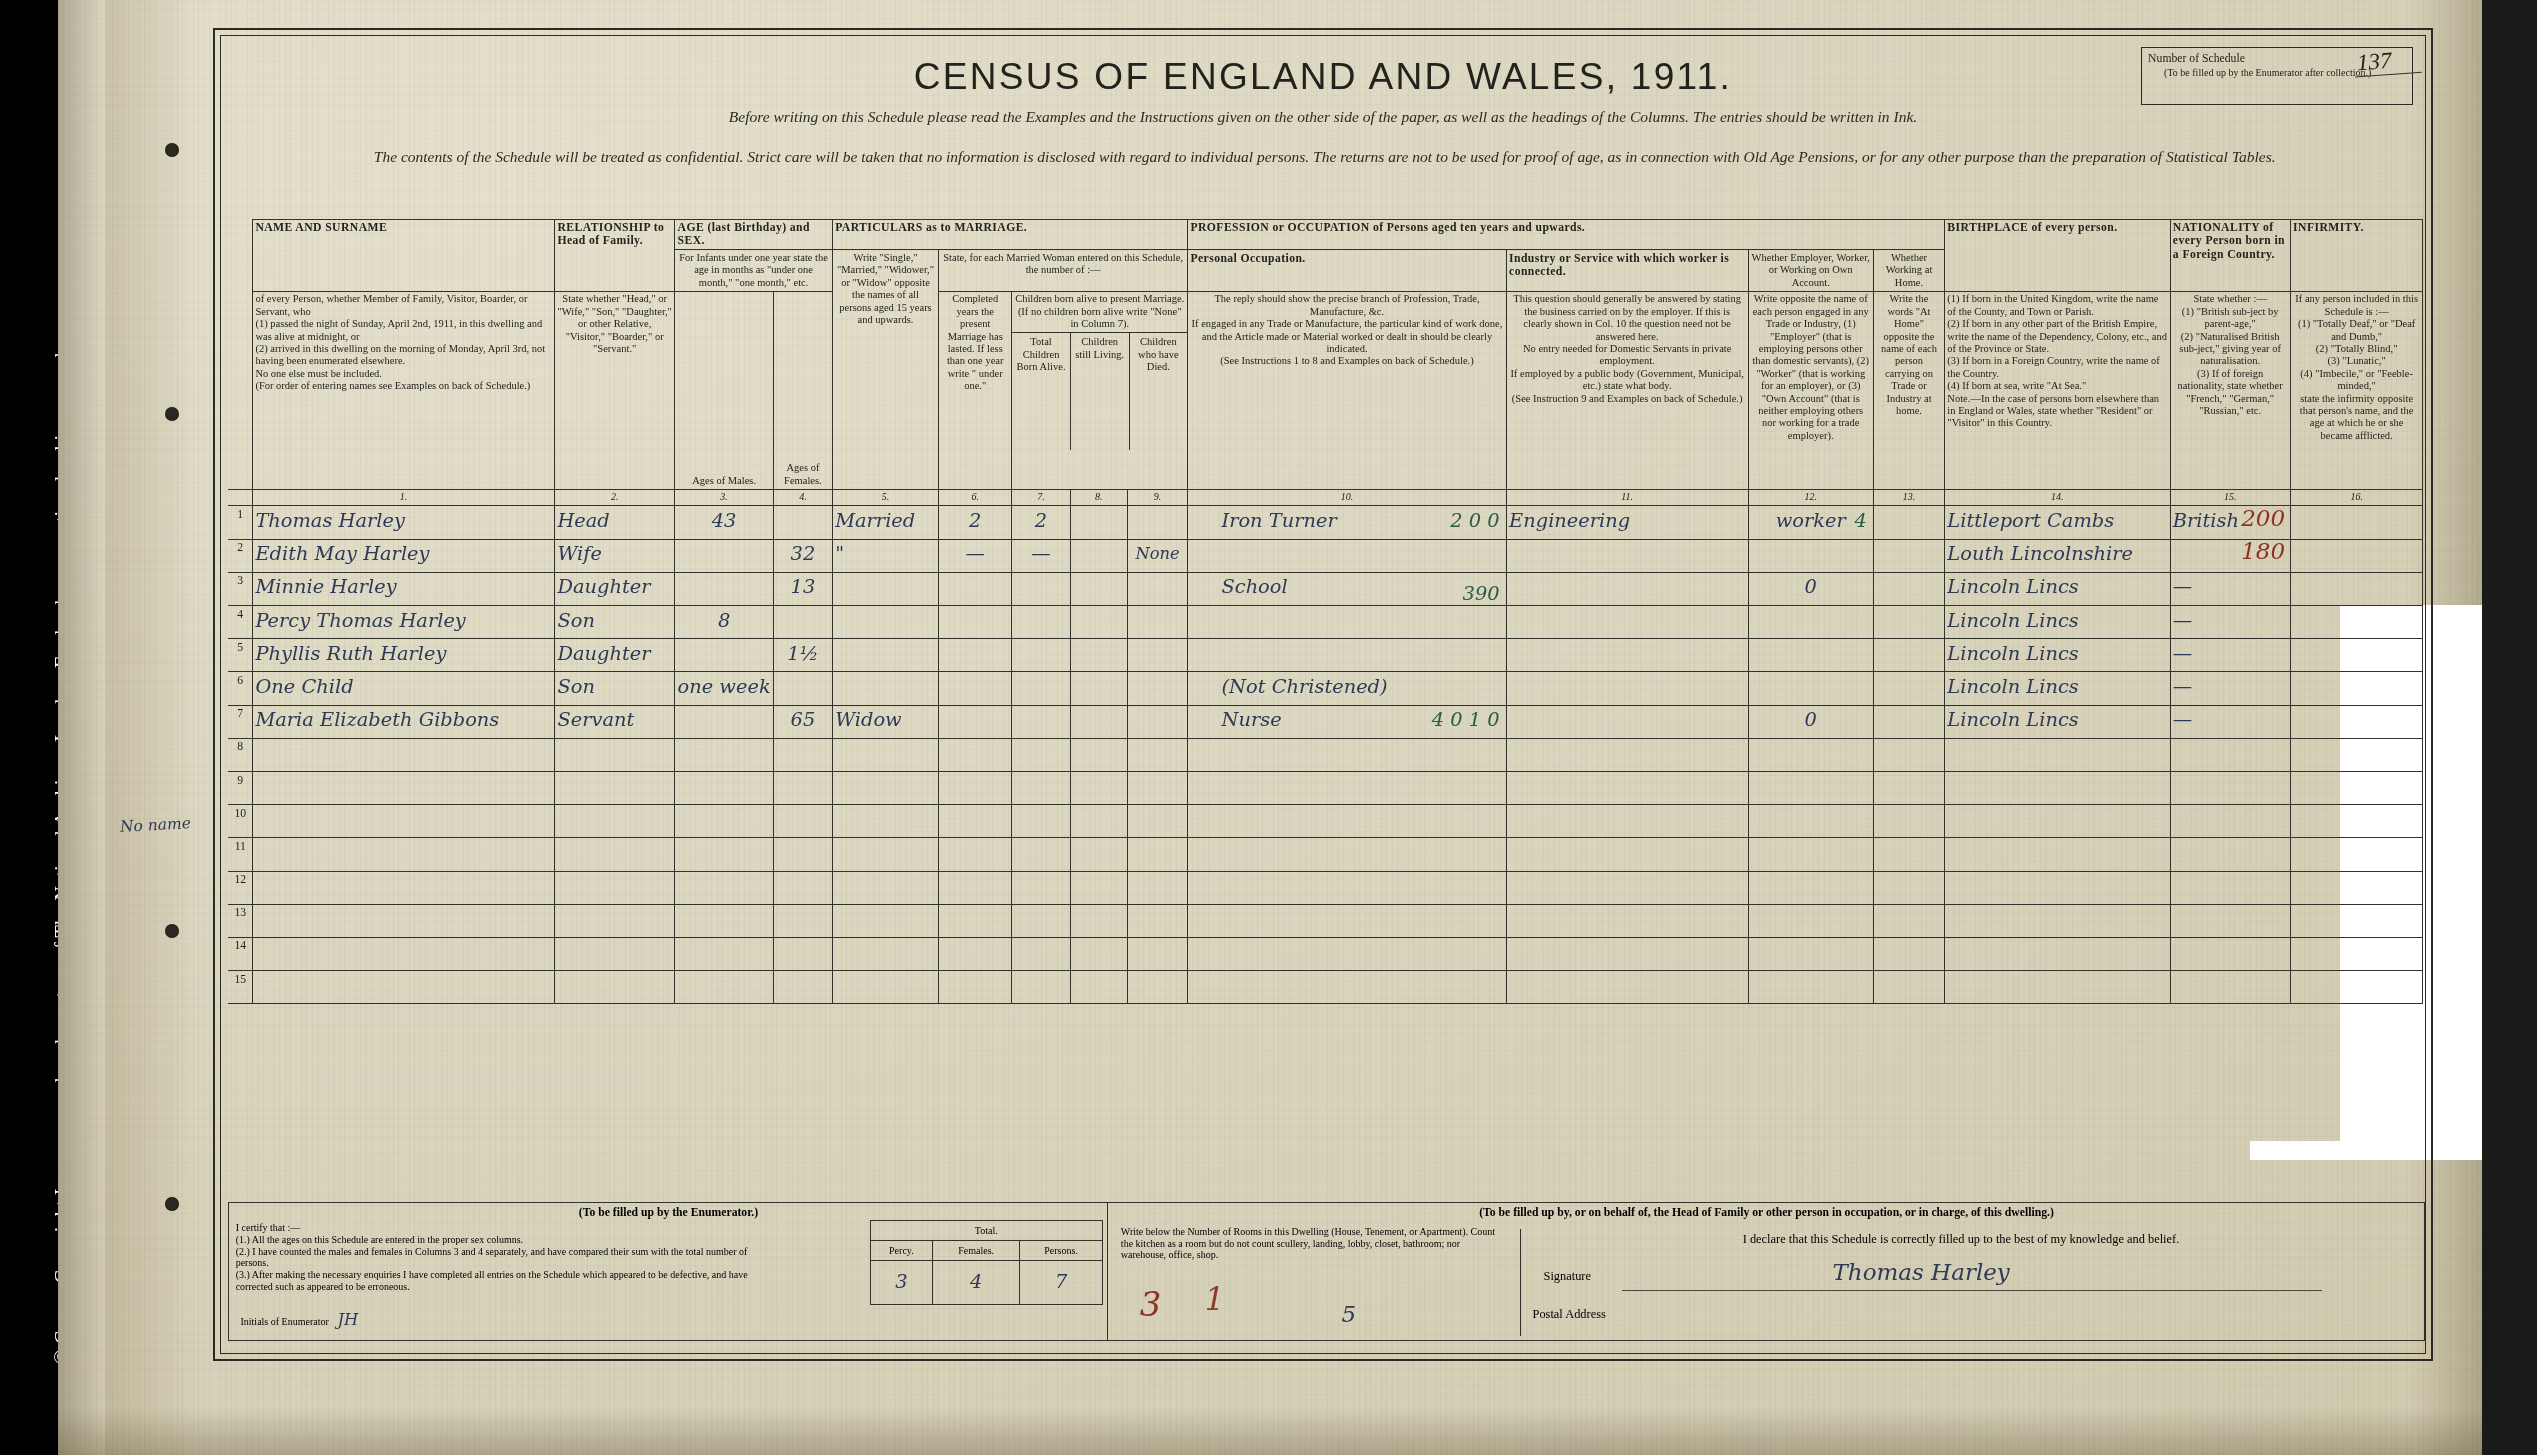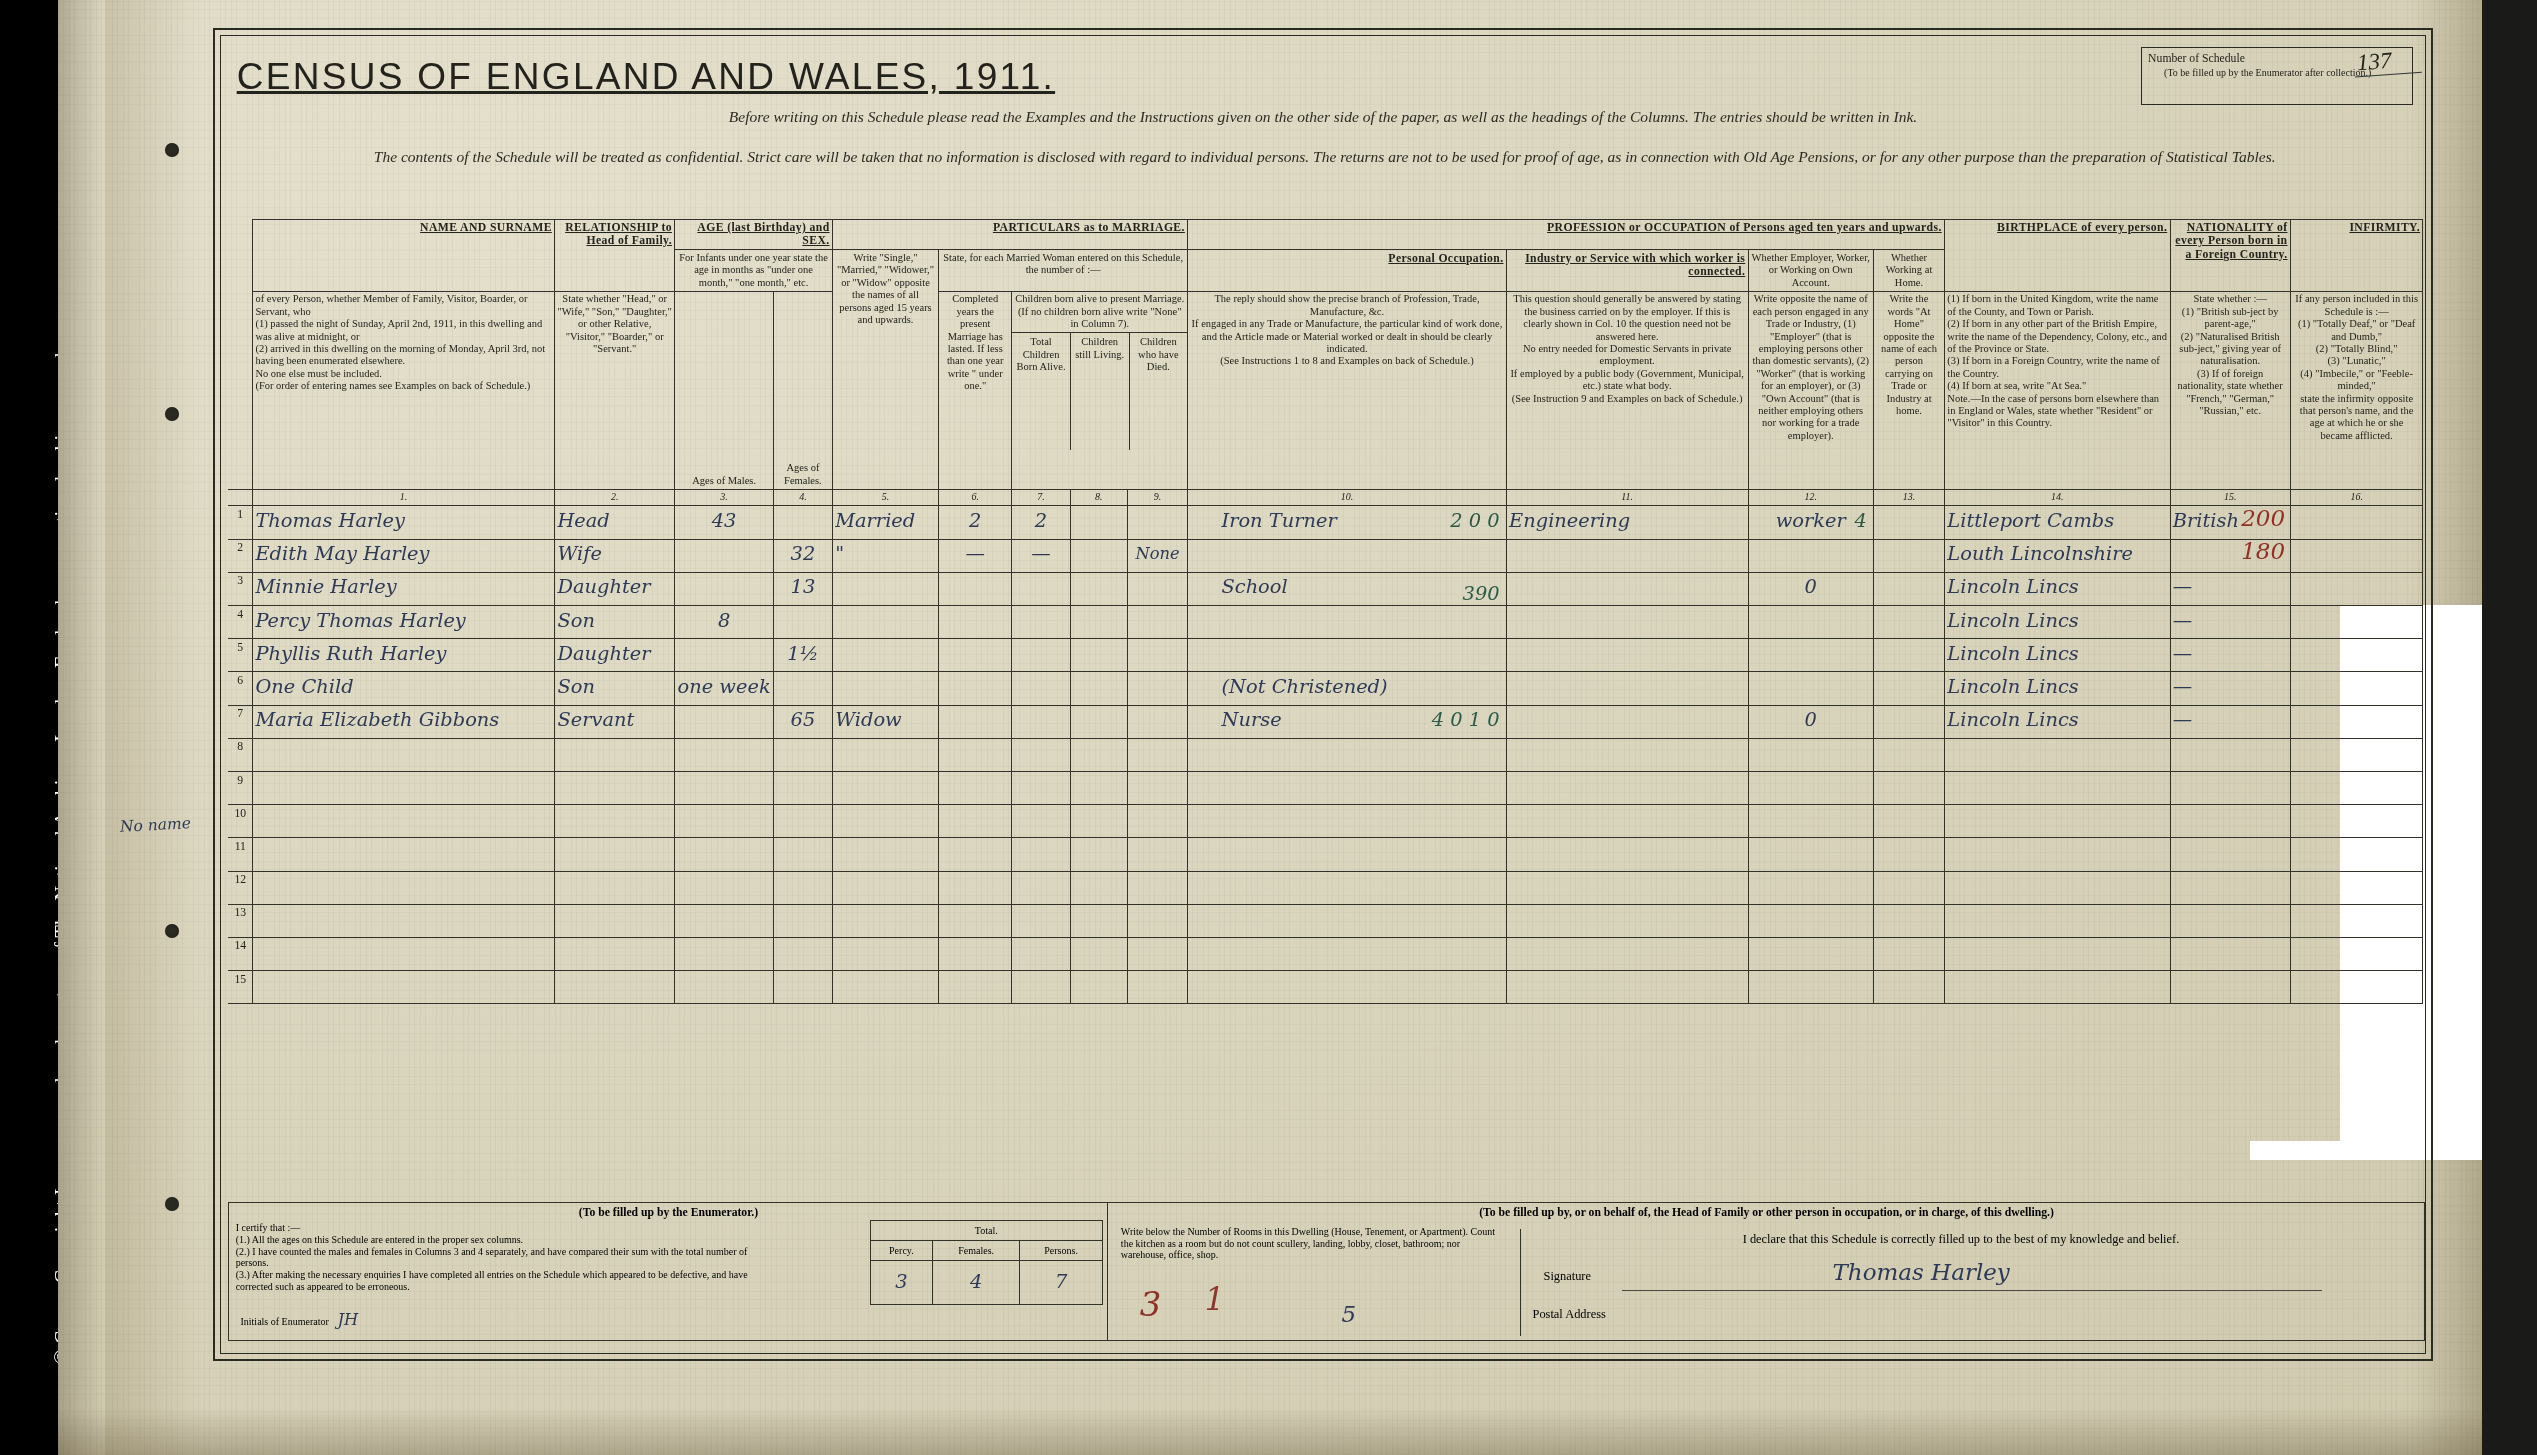--- a/index.html
+++ b/index.html
@@ -59,22 +59,22 @@
   .white-block{position:absolute;background:#ffffff;}
 
   
   #form{
     position:absolute;left:155px;top:28px;width:2216px;height:1329px;
     border:2.3px solid #2a2a22;background:transparent;
   }
   #form-inner{position:absolute;inset:4.7px;border:0.8px solid #2a2a22;}
 
   .hdr-title{
-    position:absolute;left:16px;top:20px;width:100%;text-align:left;
-    font-family:"Liberation Sans",sans-serif;font-size:37px;letter-spacing:2.3px;color:#23221c;text-decoration:underline;
+    position:absolute;left:0;top:20px;width:100%;text-align:center;
+    font-family:"Liberation Sans",sans-serif;font-size:37px;letter-spacing:2.3px;color:#23221c;
   }
   .hdr-sub1{
     position:absolute;left:0;top:72px;width:100%;text-align:center;
     font-style:italic;font-size:15.5px;color:#2a2a22;
   }
   .hdr-sub2{
     position:absolute;left:140px;top:110px;width:1928px;text-align:center;
     font-style:italic;font-size:15.5px;line-height:22px;color:#2a2a22;
   }
   .schedule-box{
@@ -89,22 +89,22 @@
 
   
   table.census{
     position:absolute;left:7.8px;top:183px;width:2195px;border-collapse:collapse;
     color:#23231c;
   }
   table.census td,table.census th{
     border:0.8px solid #33322a;vertical-align:top;padding:1.6px 2.3px;
   }
   .colhead{
-    text-align:right;font-family:"Liberation Serif",serif;font-weight:bold;
-    font-size:11.7px;line-height:13.2px;letter-spacing:0.4px;text-decoration:underline;
+    text-align:left;font-family:"Liberation Serif",serif;font-weight:bold;
+    font-size:11.7px;line-height:13.2px;letter-spacing:0.4px;
   }
   .desc{
     font-size:10.5px;line-height:12.4px;text-align:center;font-family:"Liberation Serif",serif;
   }
   .desc.left{text-align:left;}
   .numrow td{
     text-align:center;font-size:10px;font-style:italic;height:12.4px;padding:0;
   }
   .entry td{height:29px;padding:0 3.1px;}
   .rowno{

